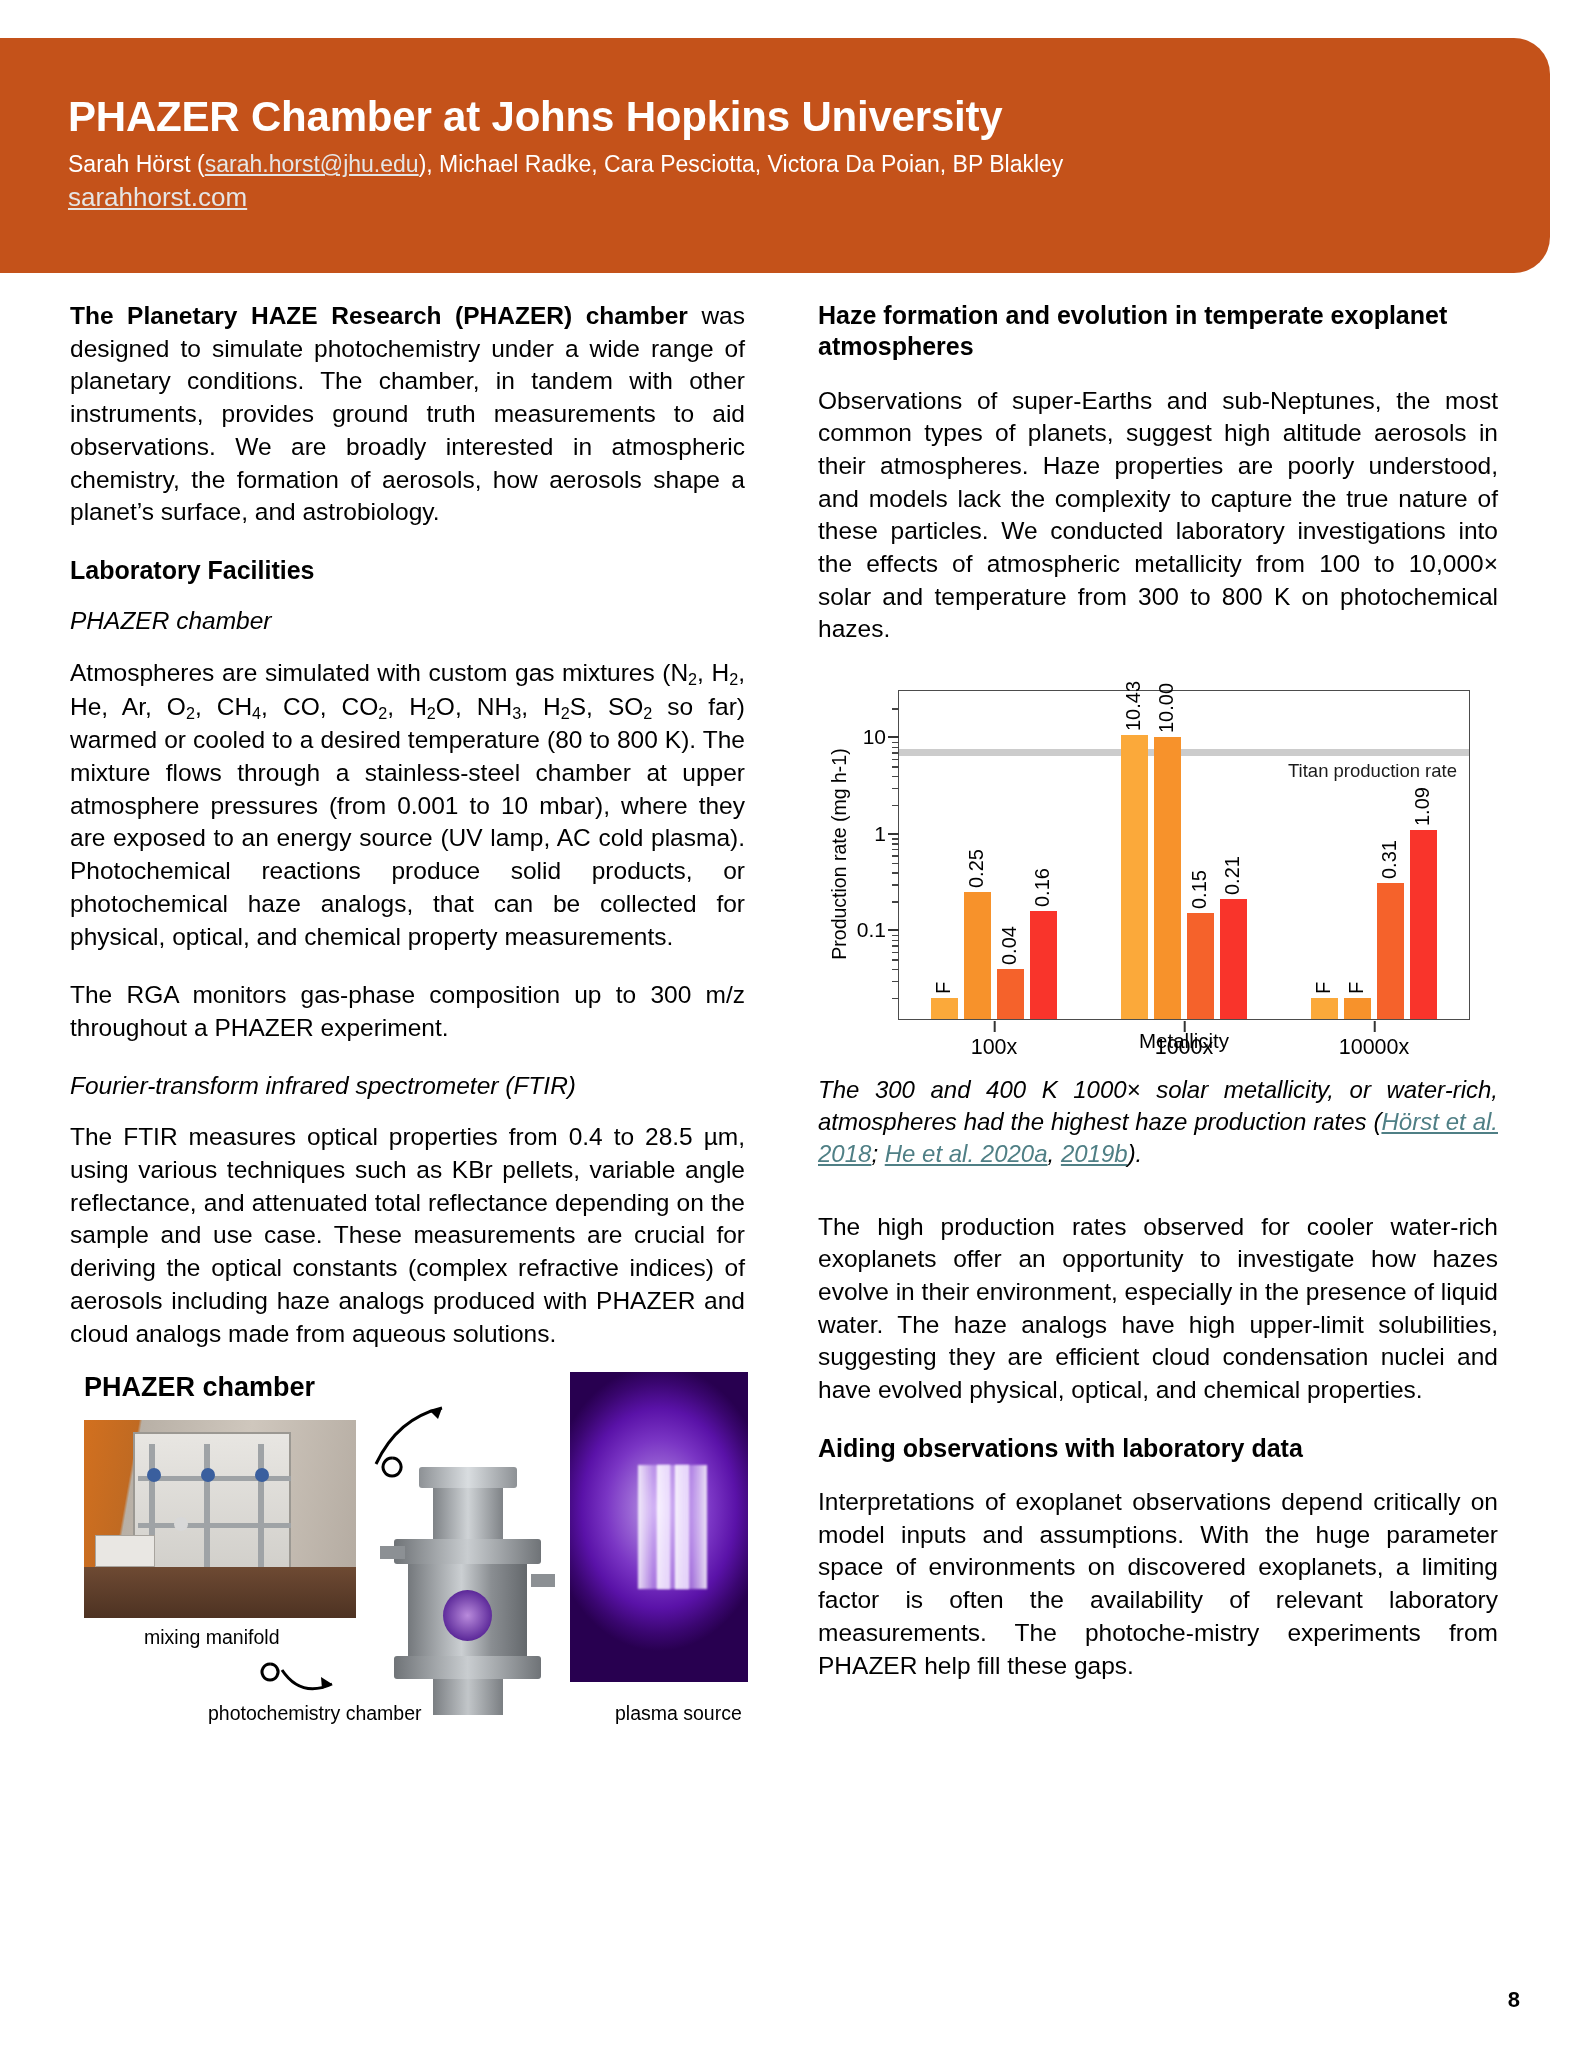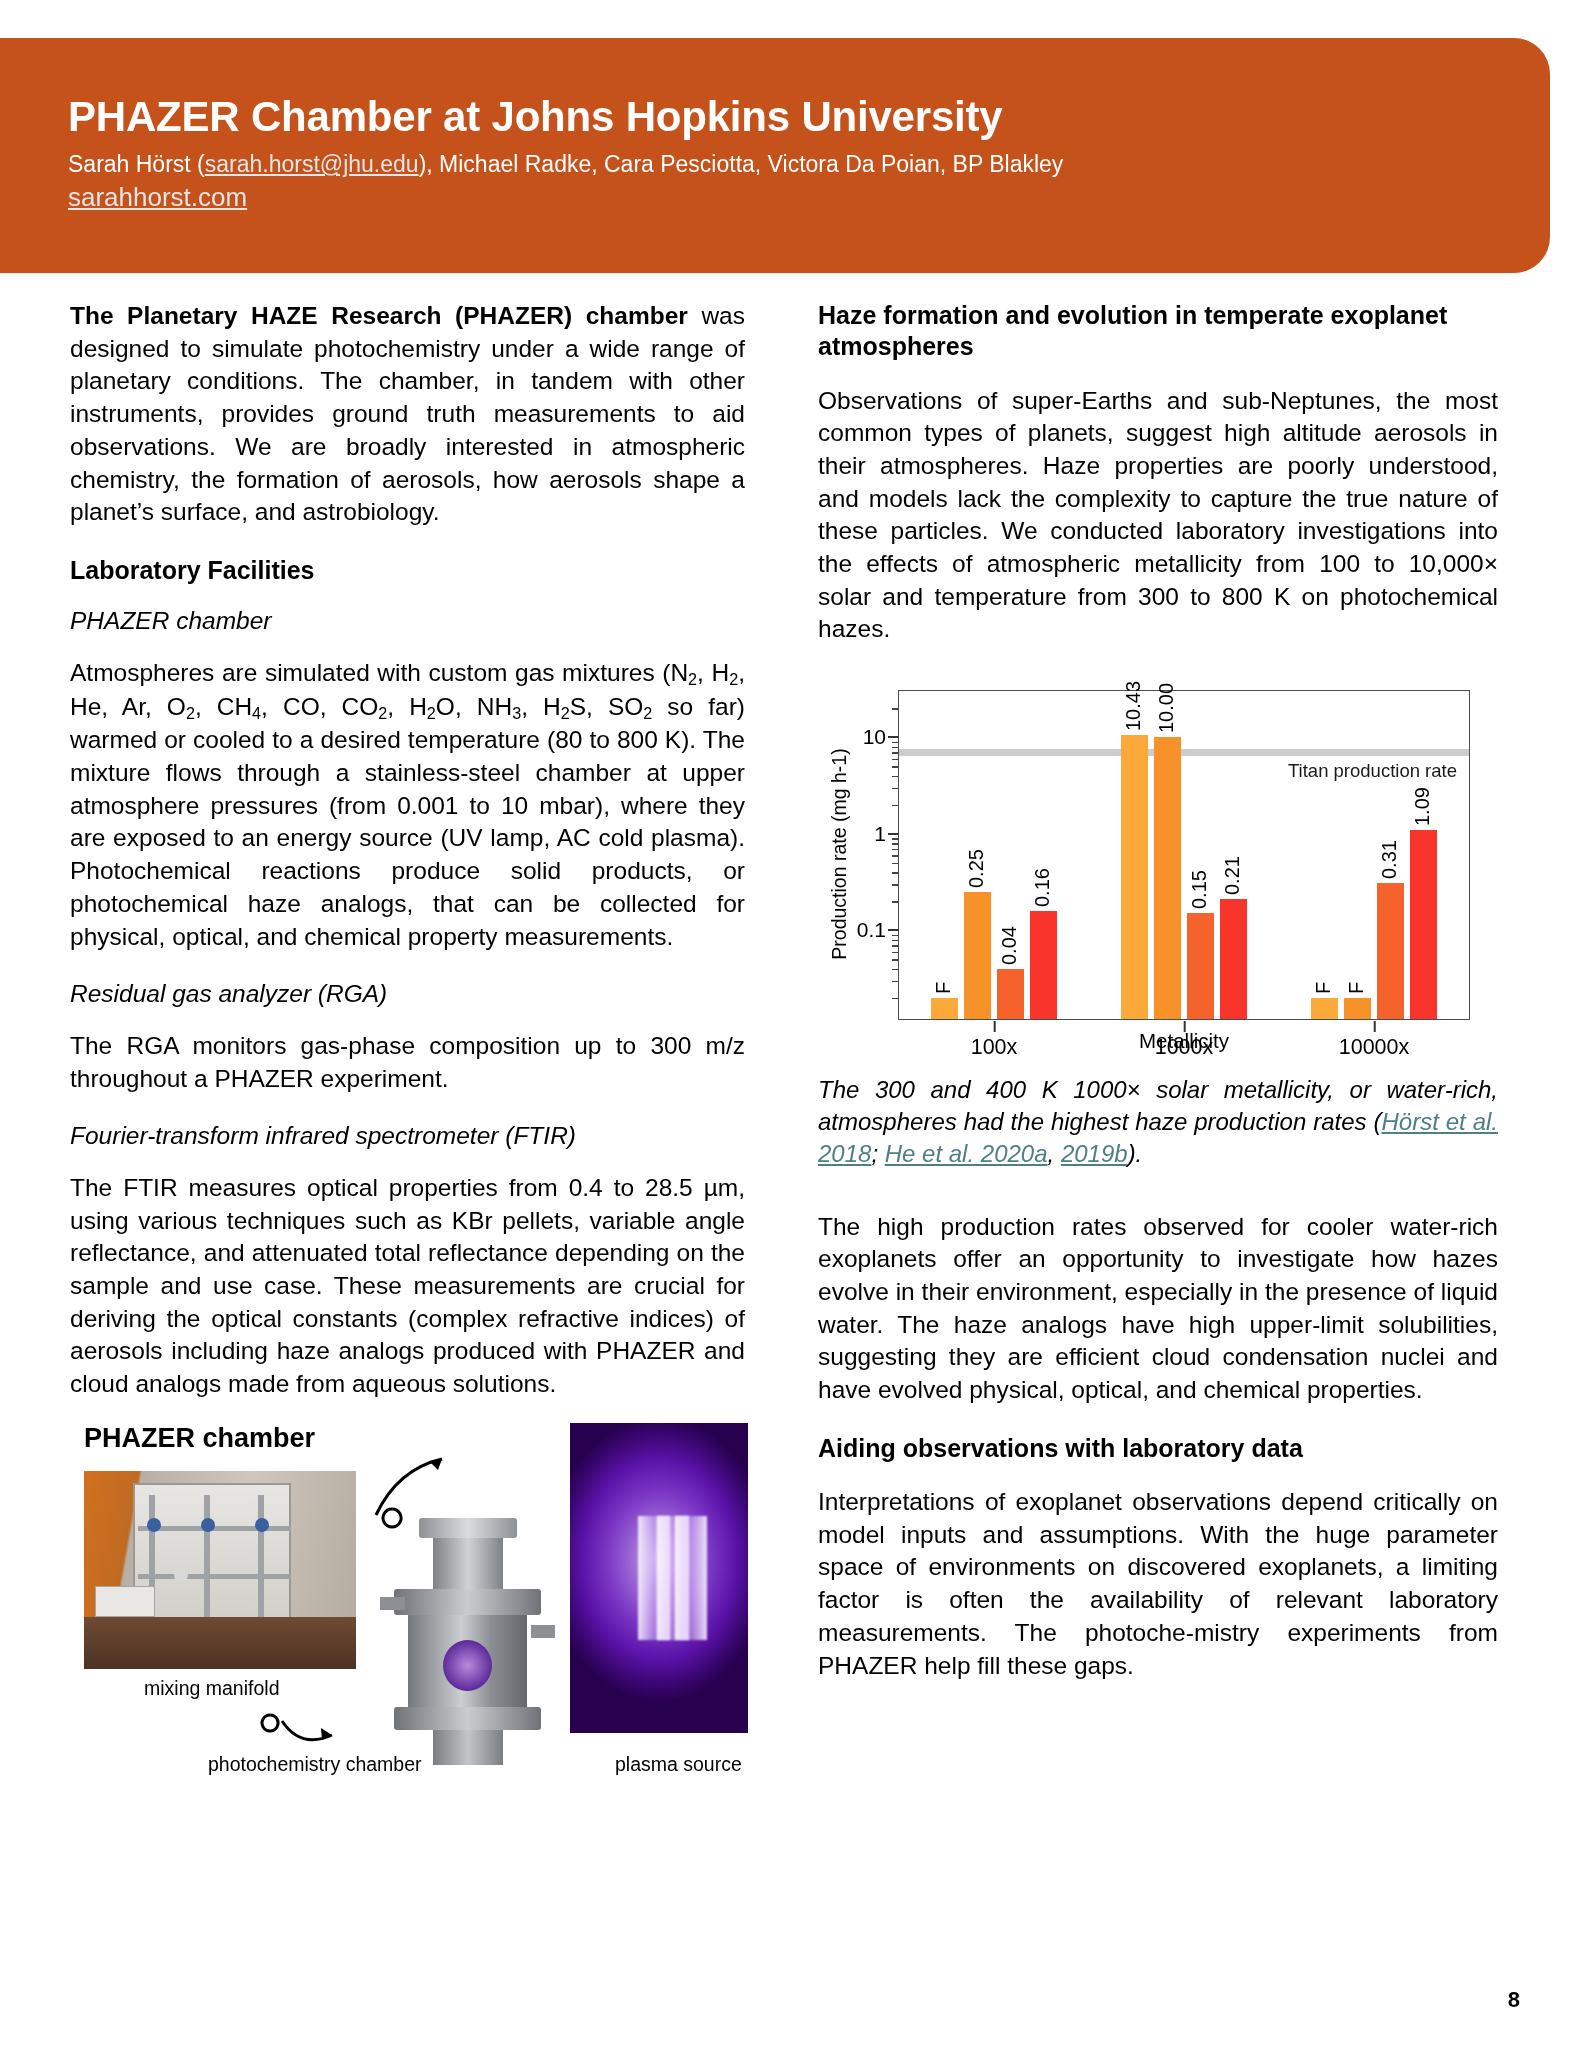--- a/index.html
+++ b/index.html
@@ -303,21 +303,20 @@
 <div class="col-left">
 
   <p class="body"><span class="lead">The Planetary HAZE Research (PHAZER) chamber</span><span> was designed to simulate photochemistry under a wide range of planetary conditions. The chamber, in tandem with other instruments, provides ground truth measurements to aid observations. We are broadly interested in atmospheric chemistry, the formation of aerosols, how aerosols shape a planet’s surface, and astrobiology.</span></p>
 
   <h2 class="section">Laboratory Facilities</h2>
 
   <h3 class="sub">PHAZER chamber</h3>
 
   <p class="body"><span>Atmospheres are simulated with custom gas mixtures (N</span><sub>2</sub><span>, H</span><sub>2</sub><span>, He, Ar, O</span><sub>2</sub><span>, CH</span><sub>4</sub><span>, CO, CO</span><sub>2</sub><span>, H</span><sub>2</sub><span>O, NH</span><sub>3</sub><span>, H</span><sub>2</sub><span>S, SO</span><sub>2</sub><span> so far) warmed or cooled to a desired temperature (80 to 800 K). The mixture flows through a stainless-steel chamber at upper atmosphere pressures (from 0.001 to 10 mbar), where they are exposed to an energy source (UV lamp, AC cold plasma). Photochemical reactions produce solid products, or photochemical haze analogs, that can be collected for physical, optical, and chemical property measurements.</span></p>
 
-  <h3 class="sub">Residual gas analyzer (RGA)</h3>
   <p class="body">The RGA monitors gas-phase composition up to 300  m/z throughout a PHAZER experiment.</p>
 
   <h3 class="sub">Fourier-transform infrared spectrometer (FTIR)</h3>
   <p class="body tight">The FTIR measures optical properties from 0.4 to 28.5 µm, using various techniques such as KBr pellets, variable angle reflectance, and attenuated total reflectance depending on the sample and use case. These measurements are crucial for deriving the optical constants (complex refractive indices) of aerosols including haze analogs produced with PHAZER and cloud analogs made from aqueous solutions.</p>
 
   <div class="photo-panel">
     <div class="photo-title">PHAZER chamber</div>
 
     <div class="ph ph-manifold">
       <div class="mf-wall"></div>

